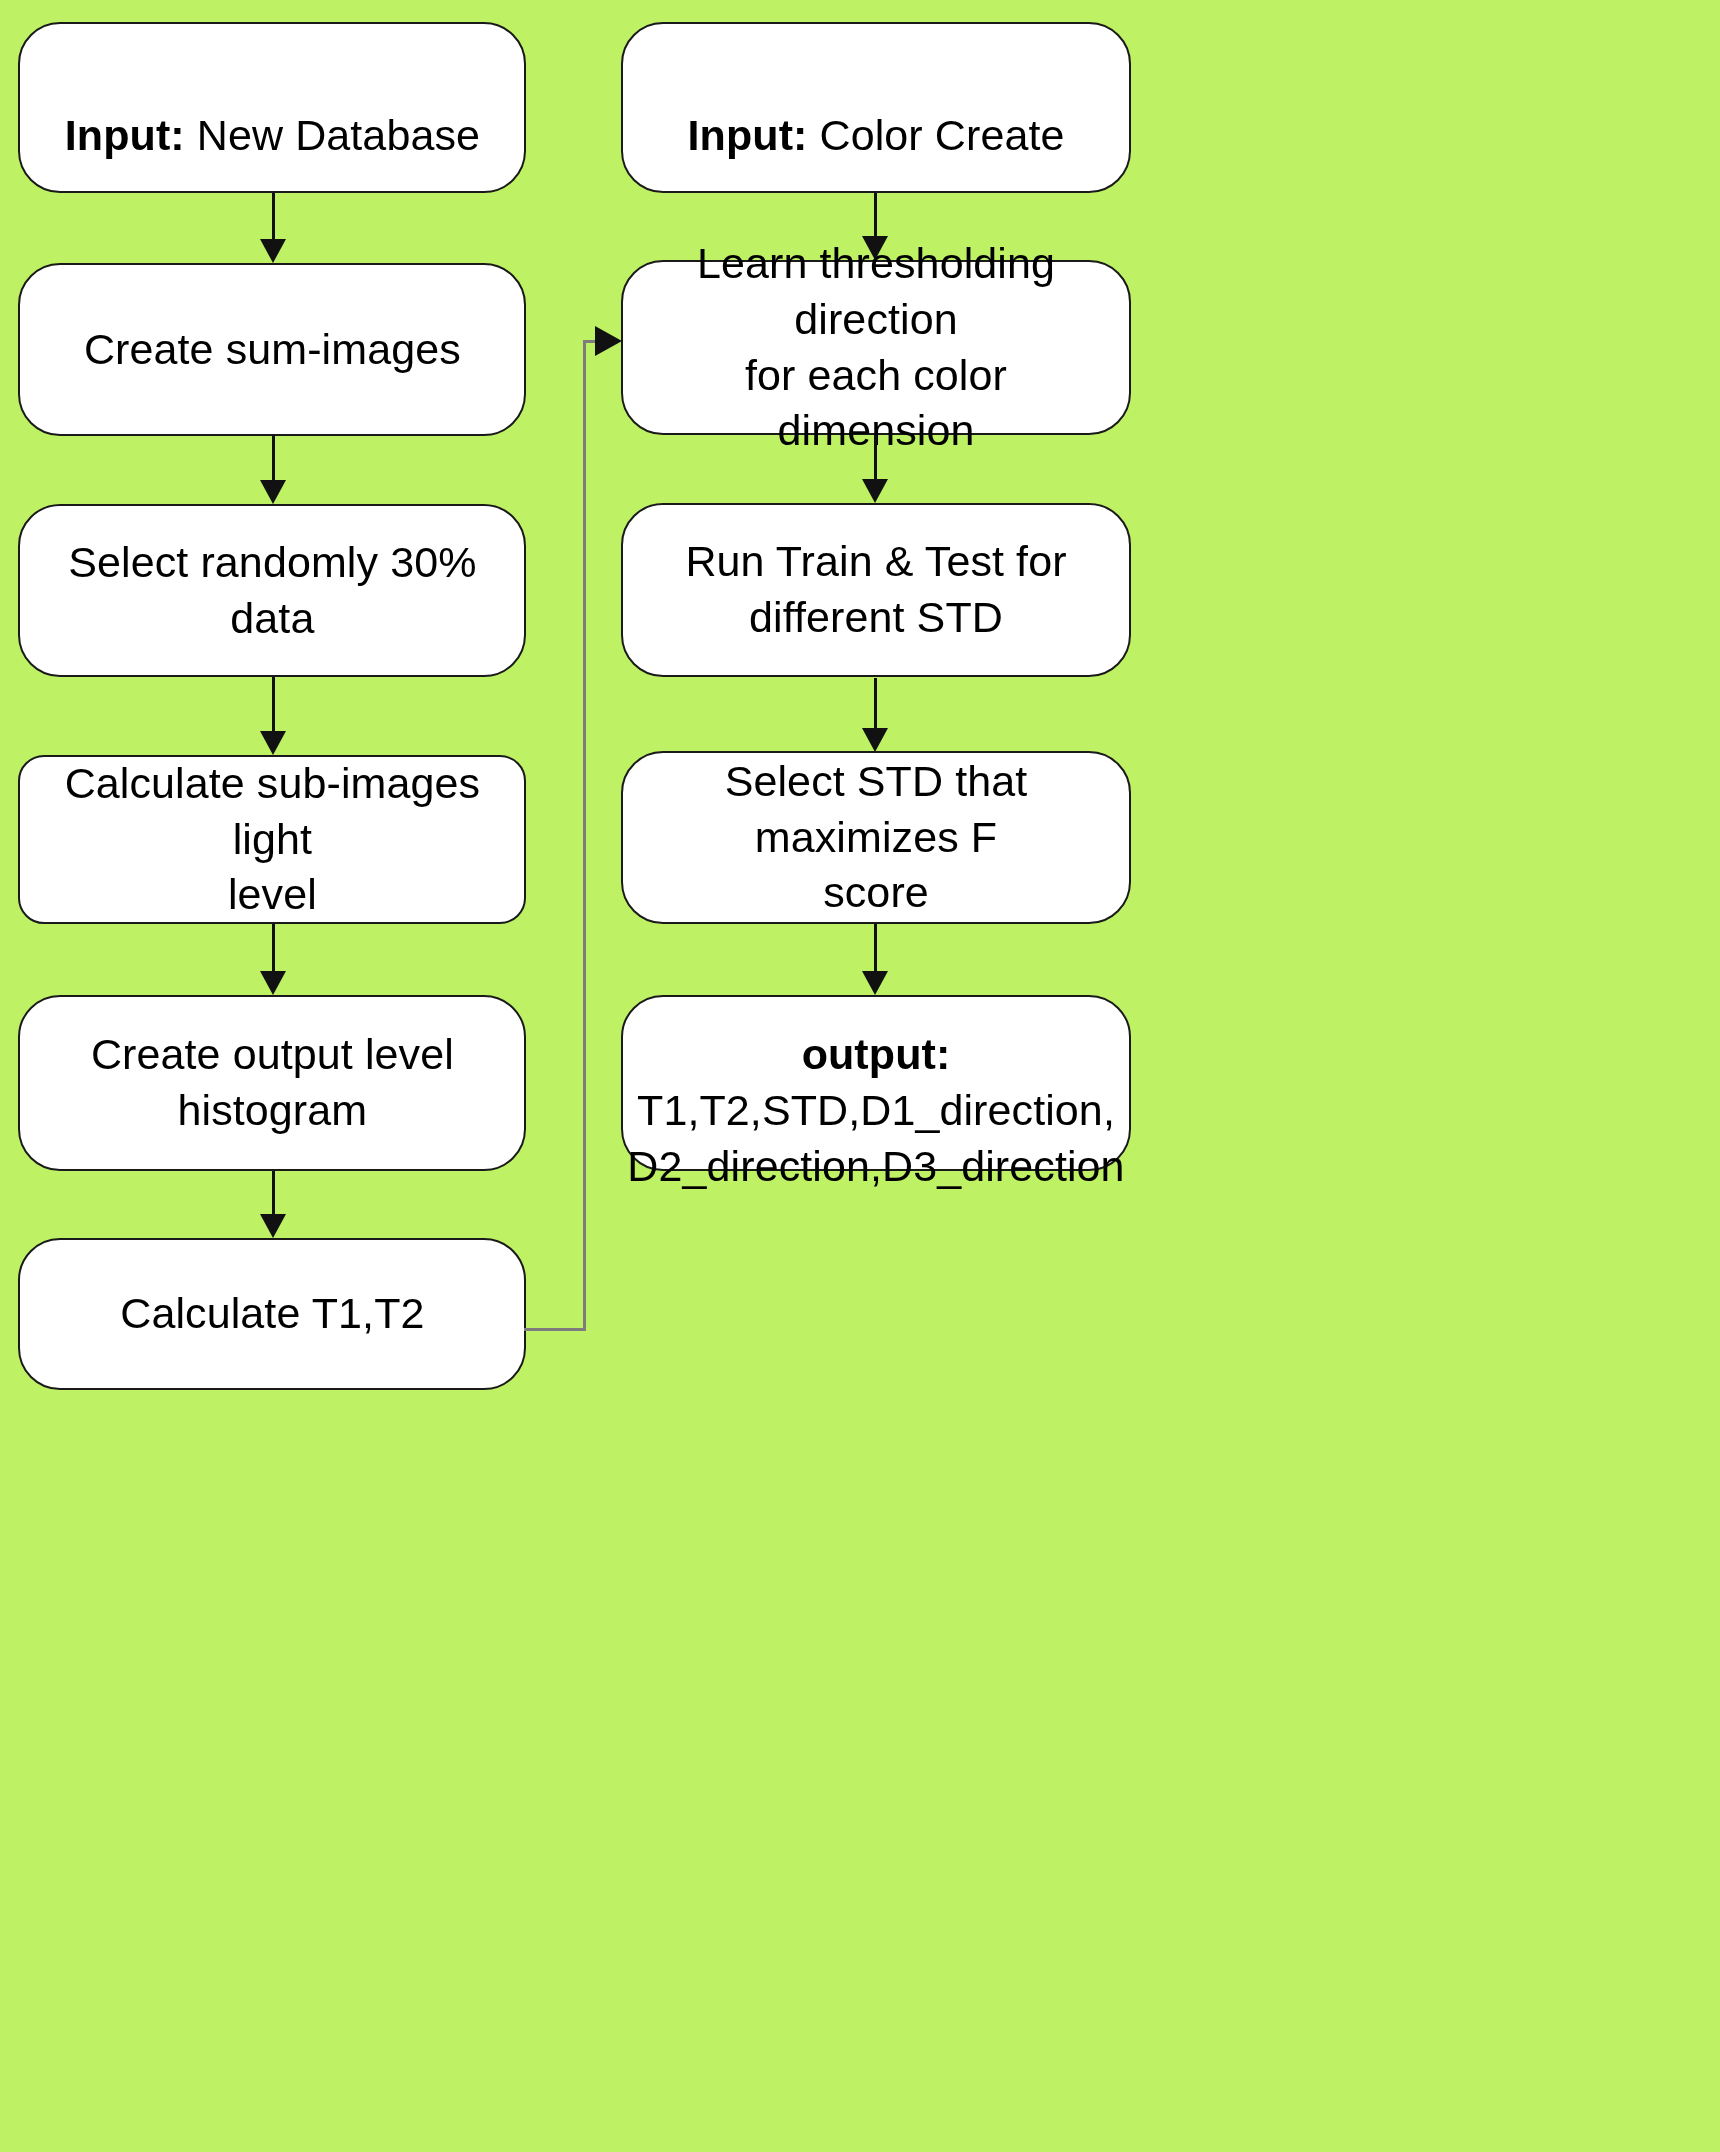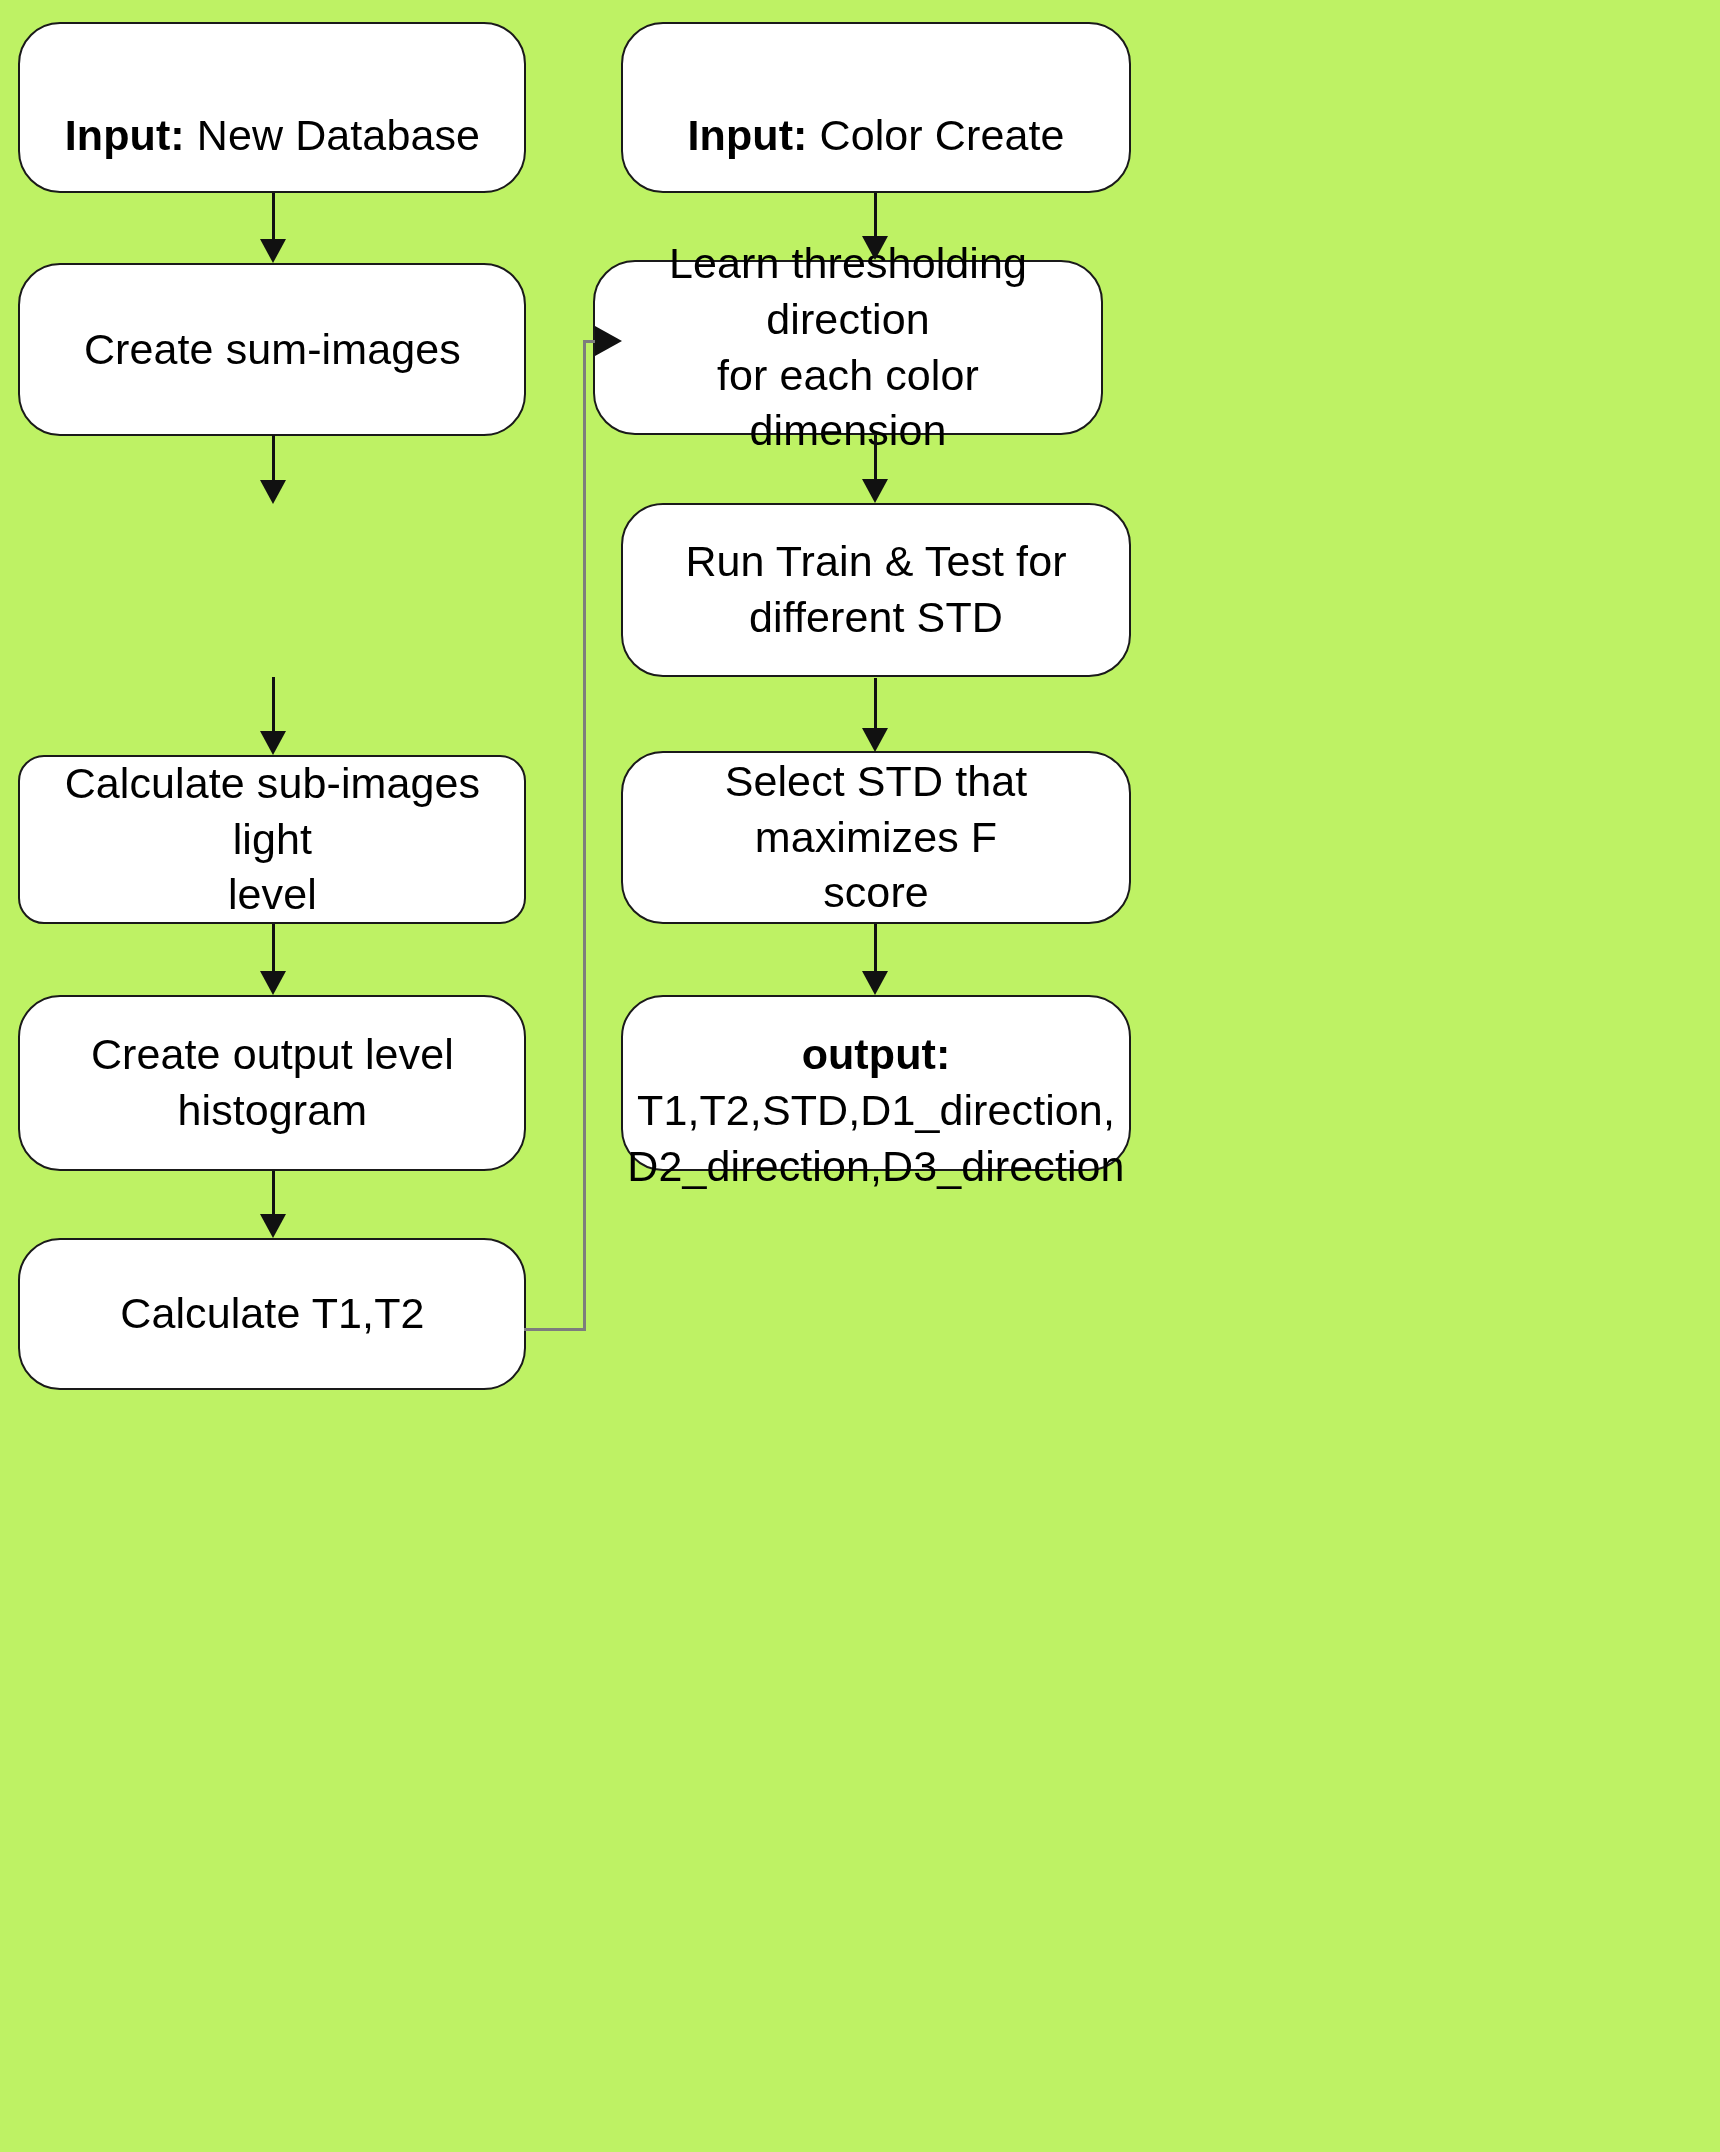--- a/index.html
+++ b/index.html
@@ -83,41 +83,44 @@
   <div class="node" style="left:18.4px; top:22px; width:508px; height:171px;">
     <div class="txt">
       <b>Input:</b><span> New Database</span>
     </div>
   </div>
 
   <div class="node" style="left:18.4px; top:263px; width:508px; height:173px;">
     <div class="txt">Create sum-images</div>
   </div>
 
+  <div class="node" style="left:18.4px; top:504px; width:508px; height:173px;">
+    <div class="txt">Select randomly  30% data</div>
+  </div>
 
   <div class="node" style="left:18.4px; top:755px; width:508px; height:169px;border-radius:26px;">
     <div class="txt">Calculate sub-images  light
 level</div>
   </div>
 
   <div class="node" style="left:18.4px; top:995px; width:508px; height:176px;">
     <div class="txt">Create output level histogram</div>
   </div>
 
   <div class="node" style="left:18.4px; top:1238px; width:508px; height:152px;">
     <div class="txt">Calculate T1,T2</div>
   </div>
 
   <div class="node" style="left:621px; top:22px; width:510px; height:171px;">
     <div class="txt">
       <b>Input:</b><span> Color Create</span>
     </div>
   </div>
 
-  <div class="node" style="left:593px; top:260px; width:510px; height:175px;justify-content:flex-end;">
+  <div class="node" style="left:621px; top:260px; width:510px; height:175px;justify-content:flex-end;">
     <div class="txt">Learn thresholding  direction
 for each color dimension</div>
   </div>
 
   <div class="node" style="left:621px; top:503px; width:510px; height:174px;">
     <div class="txt">Run Train &amp; Test for
 different STD</div>
   </div>
 
   <div class="node" style="left:621px; top:751px; width:510px; height:173px;">

